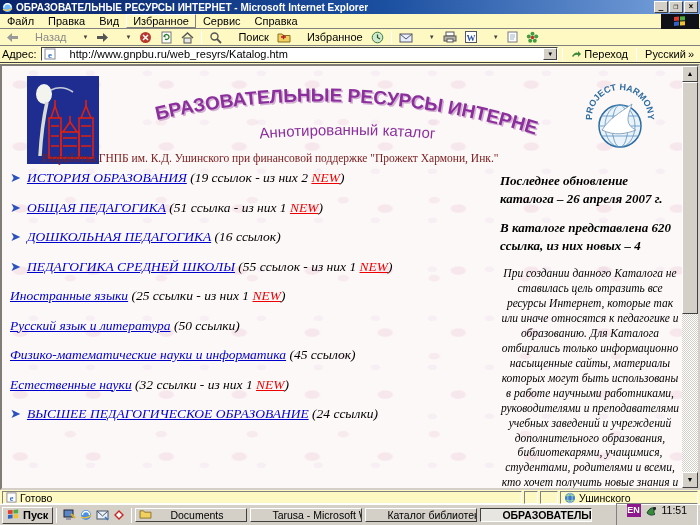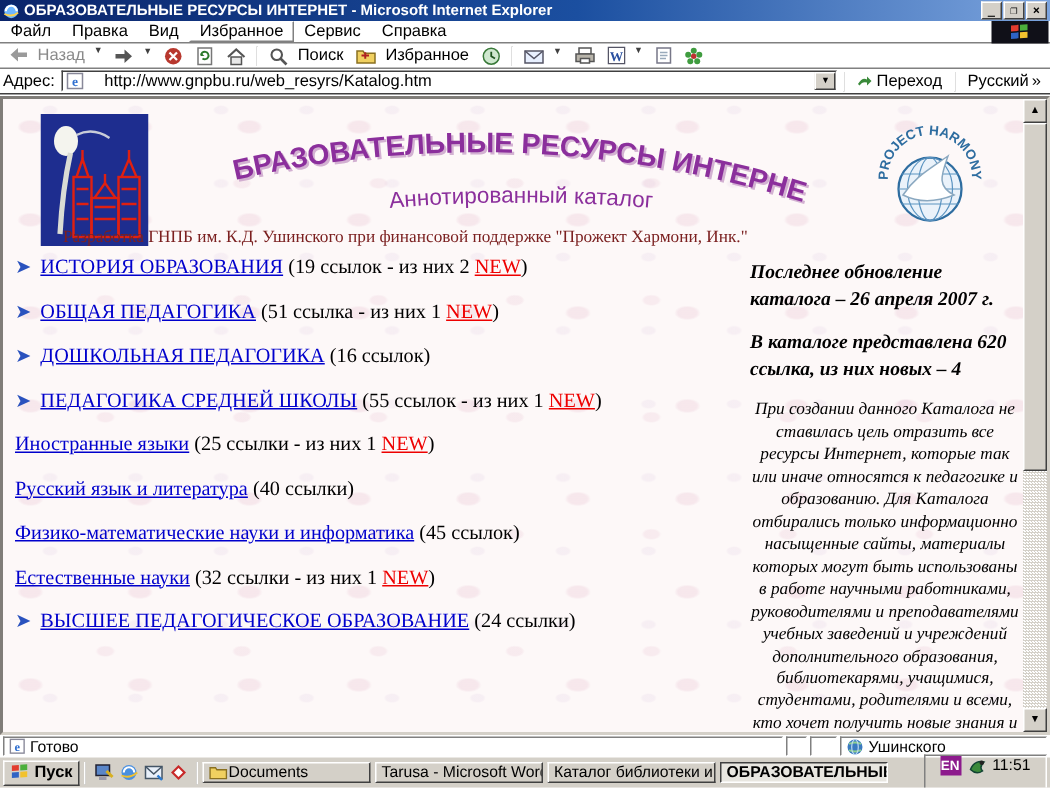--- a/index.html
+++ b/index.html
@@ -1,19 +1,19 @@
 <!DOCTYPE html>
 <html><head>
 <meta charset="utf-8">
 <style>
   * { margin:0; padding:0; box-sizing:border-box; }
   html,body { width:700px; height:525px; }
   body { font-family:"Liberation Sans", sans-serif; background:#d4d0c8; overflow:hidden; }
 
-  .window { width:700px; height:525px; position:relative; background:#ffffff; }
+  .window { width:700px; height:525px; position:relative; background:#fef9c3; }
 
   
   .titlebar {
     height:14px; background:linear-gradient(to right,#0a246a,#1b4fa0 55%,#7ba4de);
     display:flex; align-items:center; padding:0 2px; color:#fff;
   }
   .titlebar .app-icon { width:11px; height:11px; margin-right:3px; flex:0 0 auto; }
   .titlebar .title { font-size:10px; font-weight:bold; white-space:nowrap; overflow:hidden; flex:1; }
   .winbtns { display:flex; gap:1px; }
   .winbtn {
@@ -26,21 +26,21 @@
   .menubar { height:15px; display:flex; align-items:center; border-bottom:1px solid #808080; position:relative; }
   .menu-item { font-size:11px; padding:1px 7px; color:#000; }
   .menu-item.raised { border:1px solid; border-color:#fff #808080 #808080 #fff; padding:0 6px; }
   .throbber {
     position:absolute; right:1px; top:0; width:38px; height:15px; background:#101018;
     display:flex; align-items:center; justify-content:center;
   }
 
   
   .toolbar { height:17px; display:flex; align-items:center; border-bottom:1px solid #808080; padding-left:3px; gap:2px; }
-  .tbtn { display:flex; align-items:flex-start; gap:6px; padding:1px 3px; font-size:11px; color:#000; }
+  .tbtn { display:flex; align-items:center; gap:16px; padding:1px 3px; font-size:11px; color:#000; }
   .tbtn.disabled { color:#8a8a8a; }
   .tsep { width:1px; height:13px; background:#808080; border-right:1px solid #fff; margin:0 2px; }
   .drop { font-size:6px; color:#404040; }
   .tbtn svg { display:block; }
 
   
   .addressbar { height:17px; display:flex; align-items:center; padding:1px 2px; gap:4px; border-bottom:1px solid #404040; }
   .addr-label { font-size:11px; }
   .addr-box { flex:1; height:14px; background:#fff; border:1px solid; border-color:#404040 #fff #fff #404040; display:flex; align-items:center; padding-left:2px; }
   .addr-box .url { font-size:11px; white-space:nowrap; overflow:hidden; flex:1;padding-left:14px; }
@@ -63,21 +63,21 @@
   .logo-gnpb { position:absolute; left:25px; top:10px; width:72px; height:88px; }
   .title-svg { position:absolute; left:148px; top:8px; width:392px; height:80px; }
   .logo-ph { position:absolute; left:578px; top:12px; width:80px; height:78px; }
 
   .page-subtitle {
     position:absolute; top:86px; left:40px; right:20px; 
     font-family:"Liberation Serif", serif; font-size:11.5px; color:#7b2020;
   }
 
   .catalog { position:absolute; top:104px; left:8px; width:486px; }
-  .cat-row { font-family:"Liberation Serif", serif; font-size:13.5px; color:#000; margin-bottom:13.5px; white-space:nowrap; }
+  .cat-row { font-family:"Liberation Serif", serif; font-size:13.5px; color:#000; margin-bottom:13.5px; white-space:nowrap;font-style:italic; }
   .cat-arrow { color:#2a52be; font-size:13px; margin-right:6px; font-family:"DejaVu Sans", sans-serif; }
   .cat-link { color:#0000cc; text-decoration:underline; cursor:pointer; }
   .cat-new { color:#ee0000; text-decoration:underline; cursor:pointer; }
 
   .annot { position:absolute; top:106px; left:498px; width:180px; font-family:"Liberation Serif", serif; color:#000; }
   .annot p { font-style:italic; margin-bottom:12px; }
   .annot .lead { font-size:13px; font-weight:bold; text-align:left; line-height:1.35; }
   .annot .body { font-size:11.5px; text-align:center; line-height:1.3; }
 
   
@@ -92,21 +92,21 @@
   .sb-panel { border:1px solid; border-color:#808080 #fff #fff #808080; display:flex; align-items:center; font-size:10.5px; padding:0 3px; gap:3px; }
   .sb-main { flex:1; }
   .sb-small { width:14px; } .sb-small2 { width:18px; }
   .sb-net { width:138px; }
 
   
   .taskbar { position:absolute; left:0; right:0; bottom:0; height:21px; background:#d4d0c8; border-top:1px solid #fff; display:flex; align-items:center; padding:1px 2px; gap:3px; }
   .start-btn { height:17px; display:flex; align-items:center; gap:3px; padding:0 4px; background:#d4d0c8; border:1px solid; border-color:#fff #404040 #404040 #fff; font-size:11px; font-weight:bold; }
   .tb-sep { width:1px; height:15px; background:#808080; border-right:1px solid #fff; }
   .quick { display:flex; align-items:center; gap:4px; padding:0 3px; }
-  .task-btn { height:14px; width:112px; display:flex; align-items:center; gap:0; padding:0 3px; background:#d4d0c8; border:1px solid; border-color:#fff #404040 #404040 #fff; font-size:10.5px; white-space:nowrap; overflow:hidden; }
+  .task-btn { height:14px; width:112px; display:flex; gap:18px; padding:0 3px; background:#d4d0c8; border:1px solid; border-color:#fff #404040 #404040 #fff; font-size:10.5px; white-space:nowrap; overflow:hidden; }
   .task-btn.active { border-color:#404040 #fff #fff #404040; background:#e8e6e0; font-weight:bold; }
   .tray { margin-left:auto; height:25px; display:flex; gap:4px; padding:0 10px; border:1px solid; border-color:#808080 #fff #fff #808080; font-size:10.5px; }
   .en-badge { width:14px; height:13px; background:#8c1a8c; color:#fff; font-size:9px; font-weight:bold; text-align:center; line-height:13px; }
 
   .ico { display:block; }
 </style>
 </head>
 <body>
 
 <div class="window">
@@ -319,21 +319,21 @@
       </svg>
 
       <div class="page-subtitle">Разработка ГНПБ им. К.Д. Ушинского при финансовой поддержке "Прожект Хармони, Инк."</div>
 
       <div class="catalog">
         <div class="cat-row"><span class="cat-arrow">➤</span><span class="cat-link">ИСТОРИЯ ОБРАЗОВАНИЯ</span><span> (19 ссылок - из них 2 </span><span class="cat-new">NEW</span><span>)</span></div>
         <div class="cat-row"><span class="cat-arrow">➤</span><span class="cat-link">ОБЩАЯ ПЕДАГОГИКА</span><span> (51 ссылка - из них 1 </span><span class="cat-new">NEW</span><span>)</span></div>
         <div class="cat-row"><span class="cat-arrow">➤</span><span class="cat-link">ДОШКОЛЬНАЯ ПЕДАГОГИКА</span><span> (16 ссылок)</span></div>
         <div class="cat-row"><span class="cat-arrow">➤</span><span class="cat-link">ПЕДАГОГИКА СРЕДНЕЙ ШКОЛЫ</span><span> (55 ссылок - из них 1 </span><span class="cat-new">NEW</span><span>)</span></div>
         <div class="cat-row"><span class="cat-link">Иностранные языки</span><span> (25 ссылки - из них 1 </span><span class="cat-new">NEW</span><span>)</span></div>
-        <div class="cat-row"><span class="cat-link">Русский язык и литература</span><span> (40 ссылки)</span></div>
+        <div class="cat-row"><span class="cat-link">Русский язык и литература</span><span> (50 ссылки)</span></div>
         <div class="cat-row"><span class="cat-link">Физико-математические науки и информатика</span><span> (45 ссылок)</span></div>
         <div class="cat-row"><span class="cat-link">Естественные науки</span><span> (32 ссылки - из них 1 </span><span class="cat-new">NEW</span><span>)</span></div>
         <div class="cat-row"><span class="cat-arrow">➤</span><span class="cat-link">ВЫСШЕЕ ПЕДАГОГИЧЕСКОЕ ОБРАЗОВАНИЕ</span><span> (24 ссылки)</span></div>
 
       </div>
 
       <div class="annot">
         <p class="lead">Последнее обновление каталога – 26 апреля 2007 г.</p>
         <p class="lead">В каталоге представлена 620 ссылка, из них новых – 4</p>
         <p class="body">При создании данного Каталога не ставилась цель отразить все ресурсы Интернет, которые так или иначе относятся к педагогике и образованию. Для Каталога отбирались только информационно насыщенные сайты, материалы которых могут быть использованы в работе научными работниками, руководителями и преподавателями учебных заведений и учреждений дополнительного образования, библиотекарями, учащимися, студентами, родителями и всеми, кто хочет получить новые знания и повысить свой образовательный уровень.</p>

